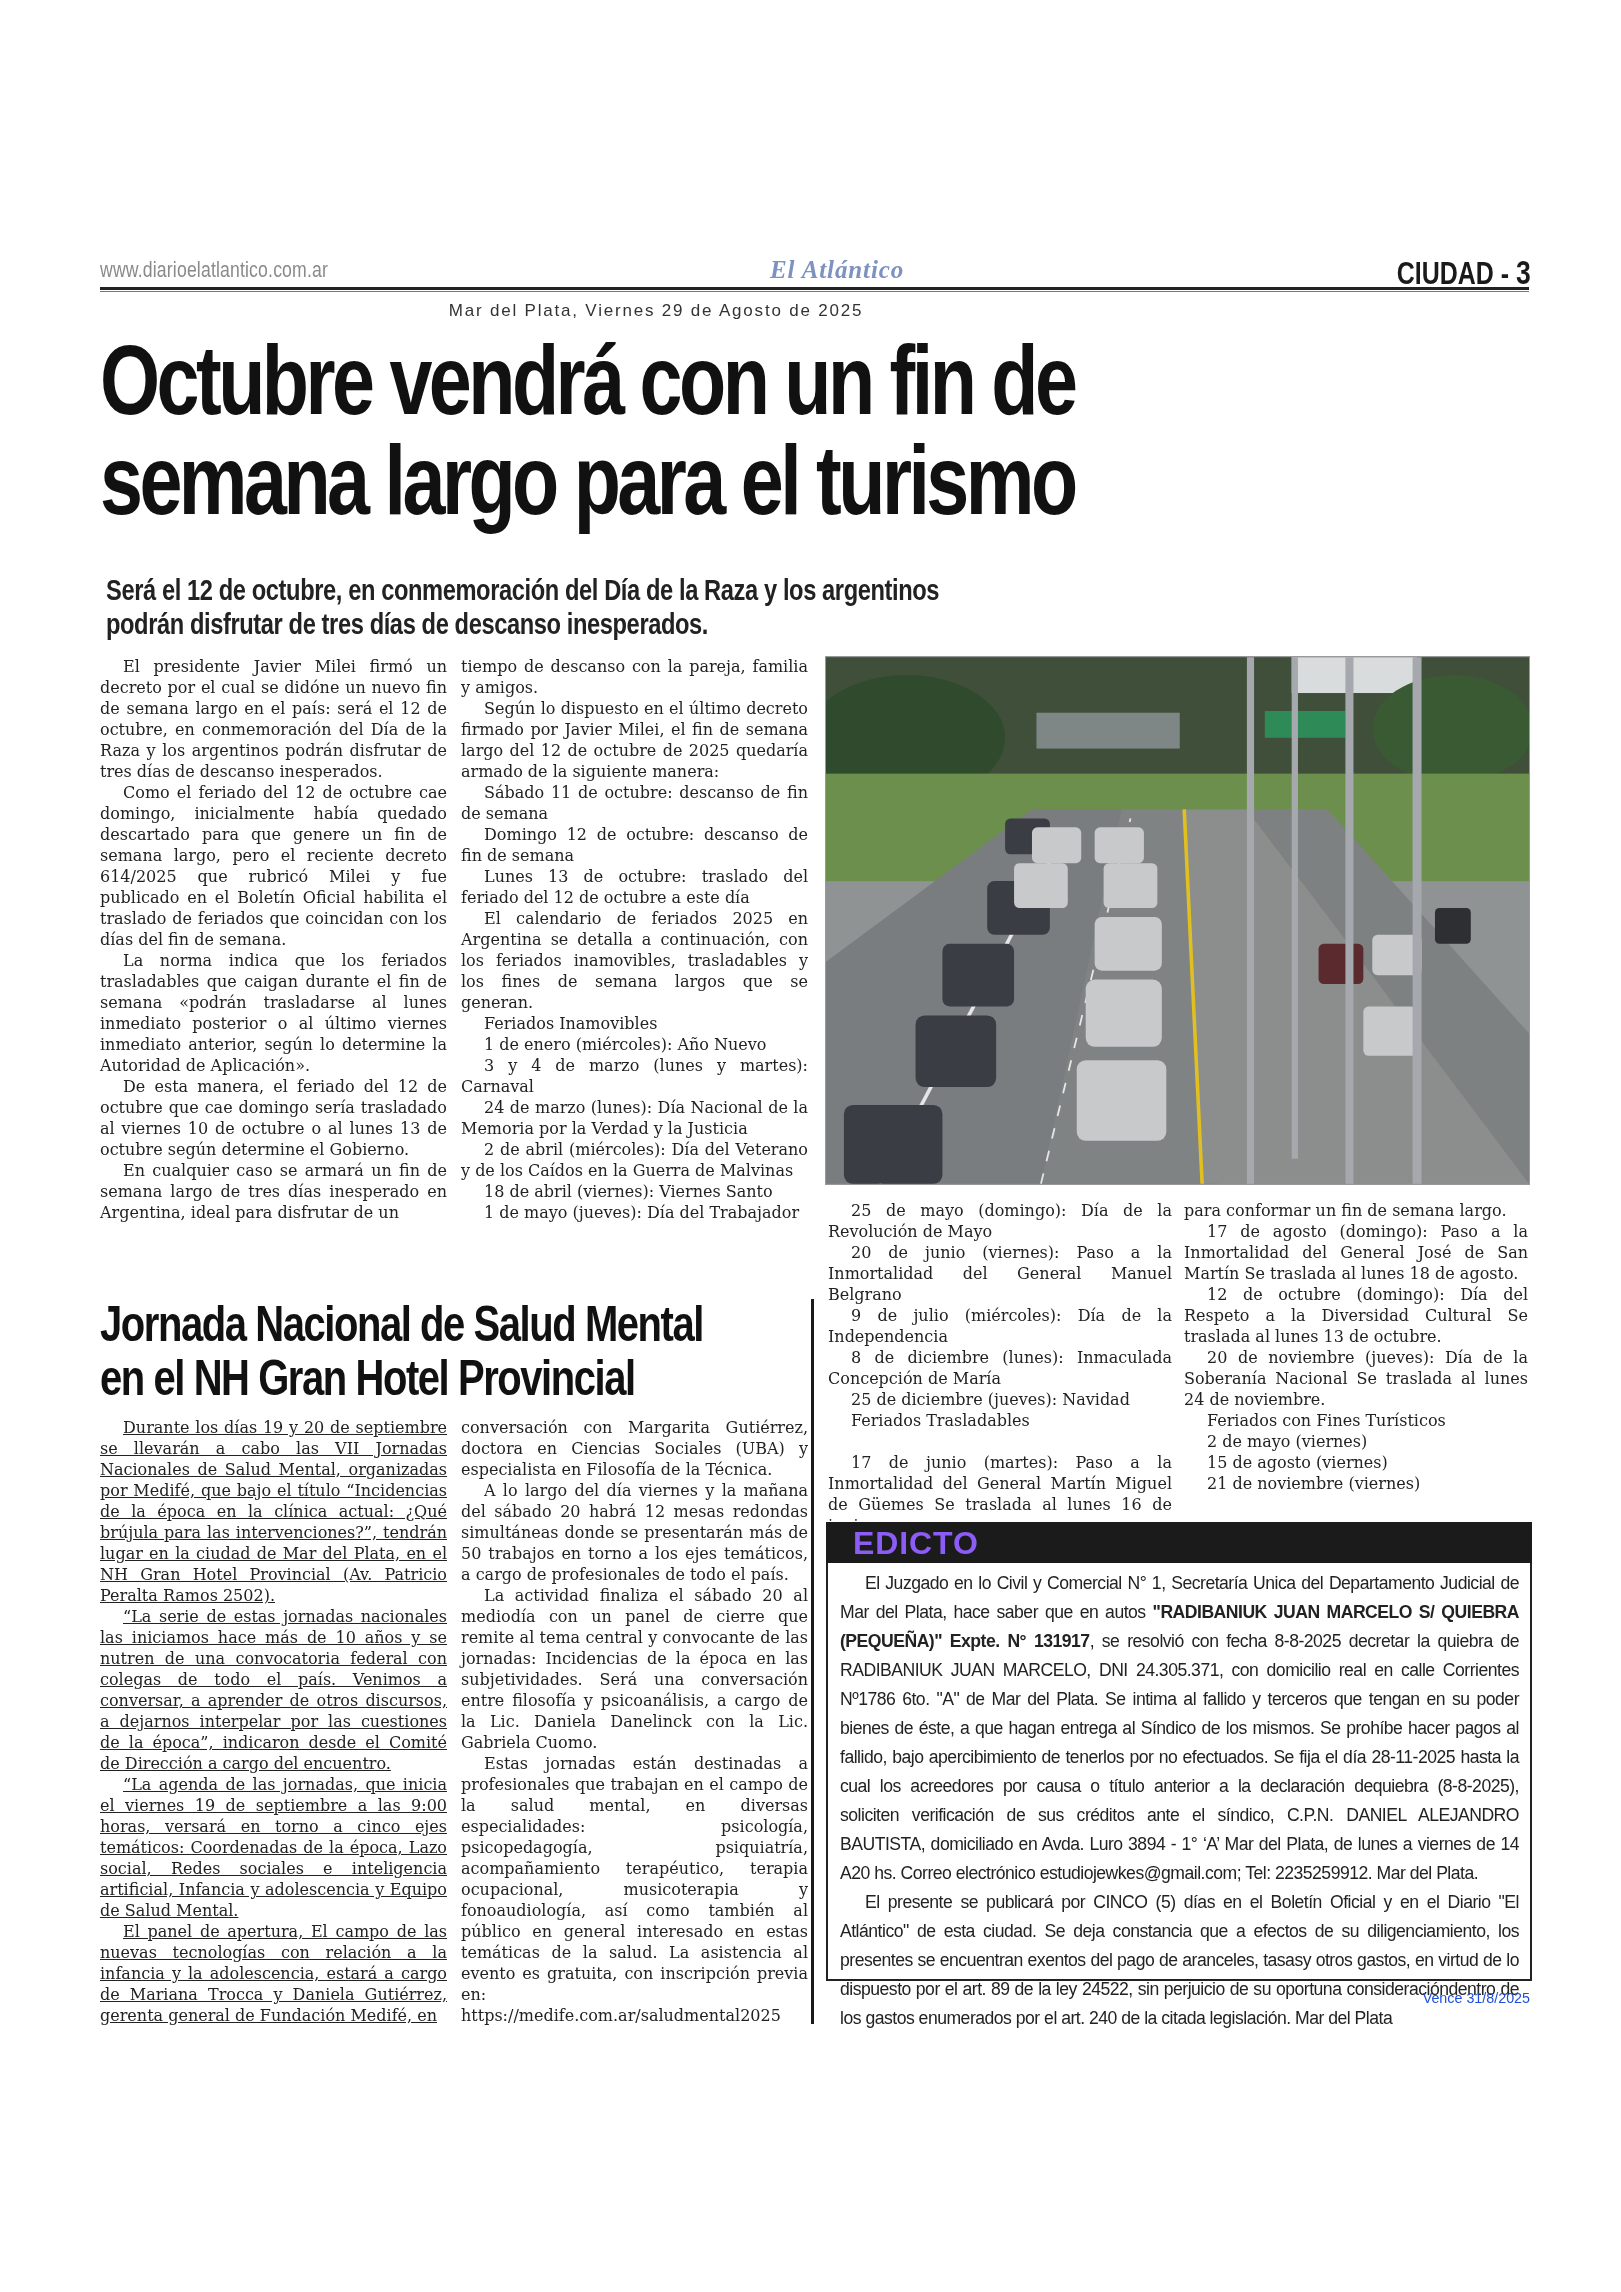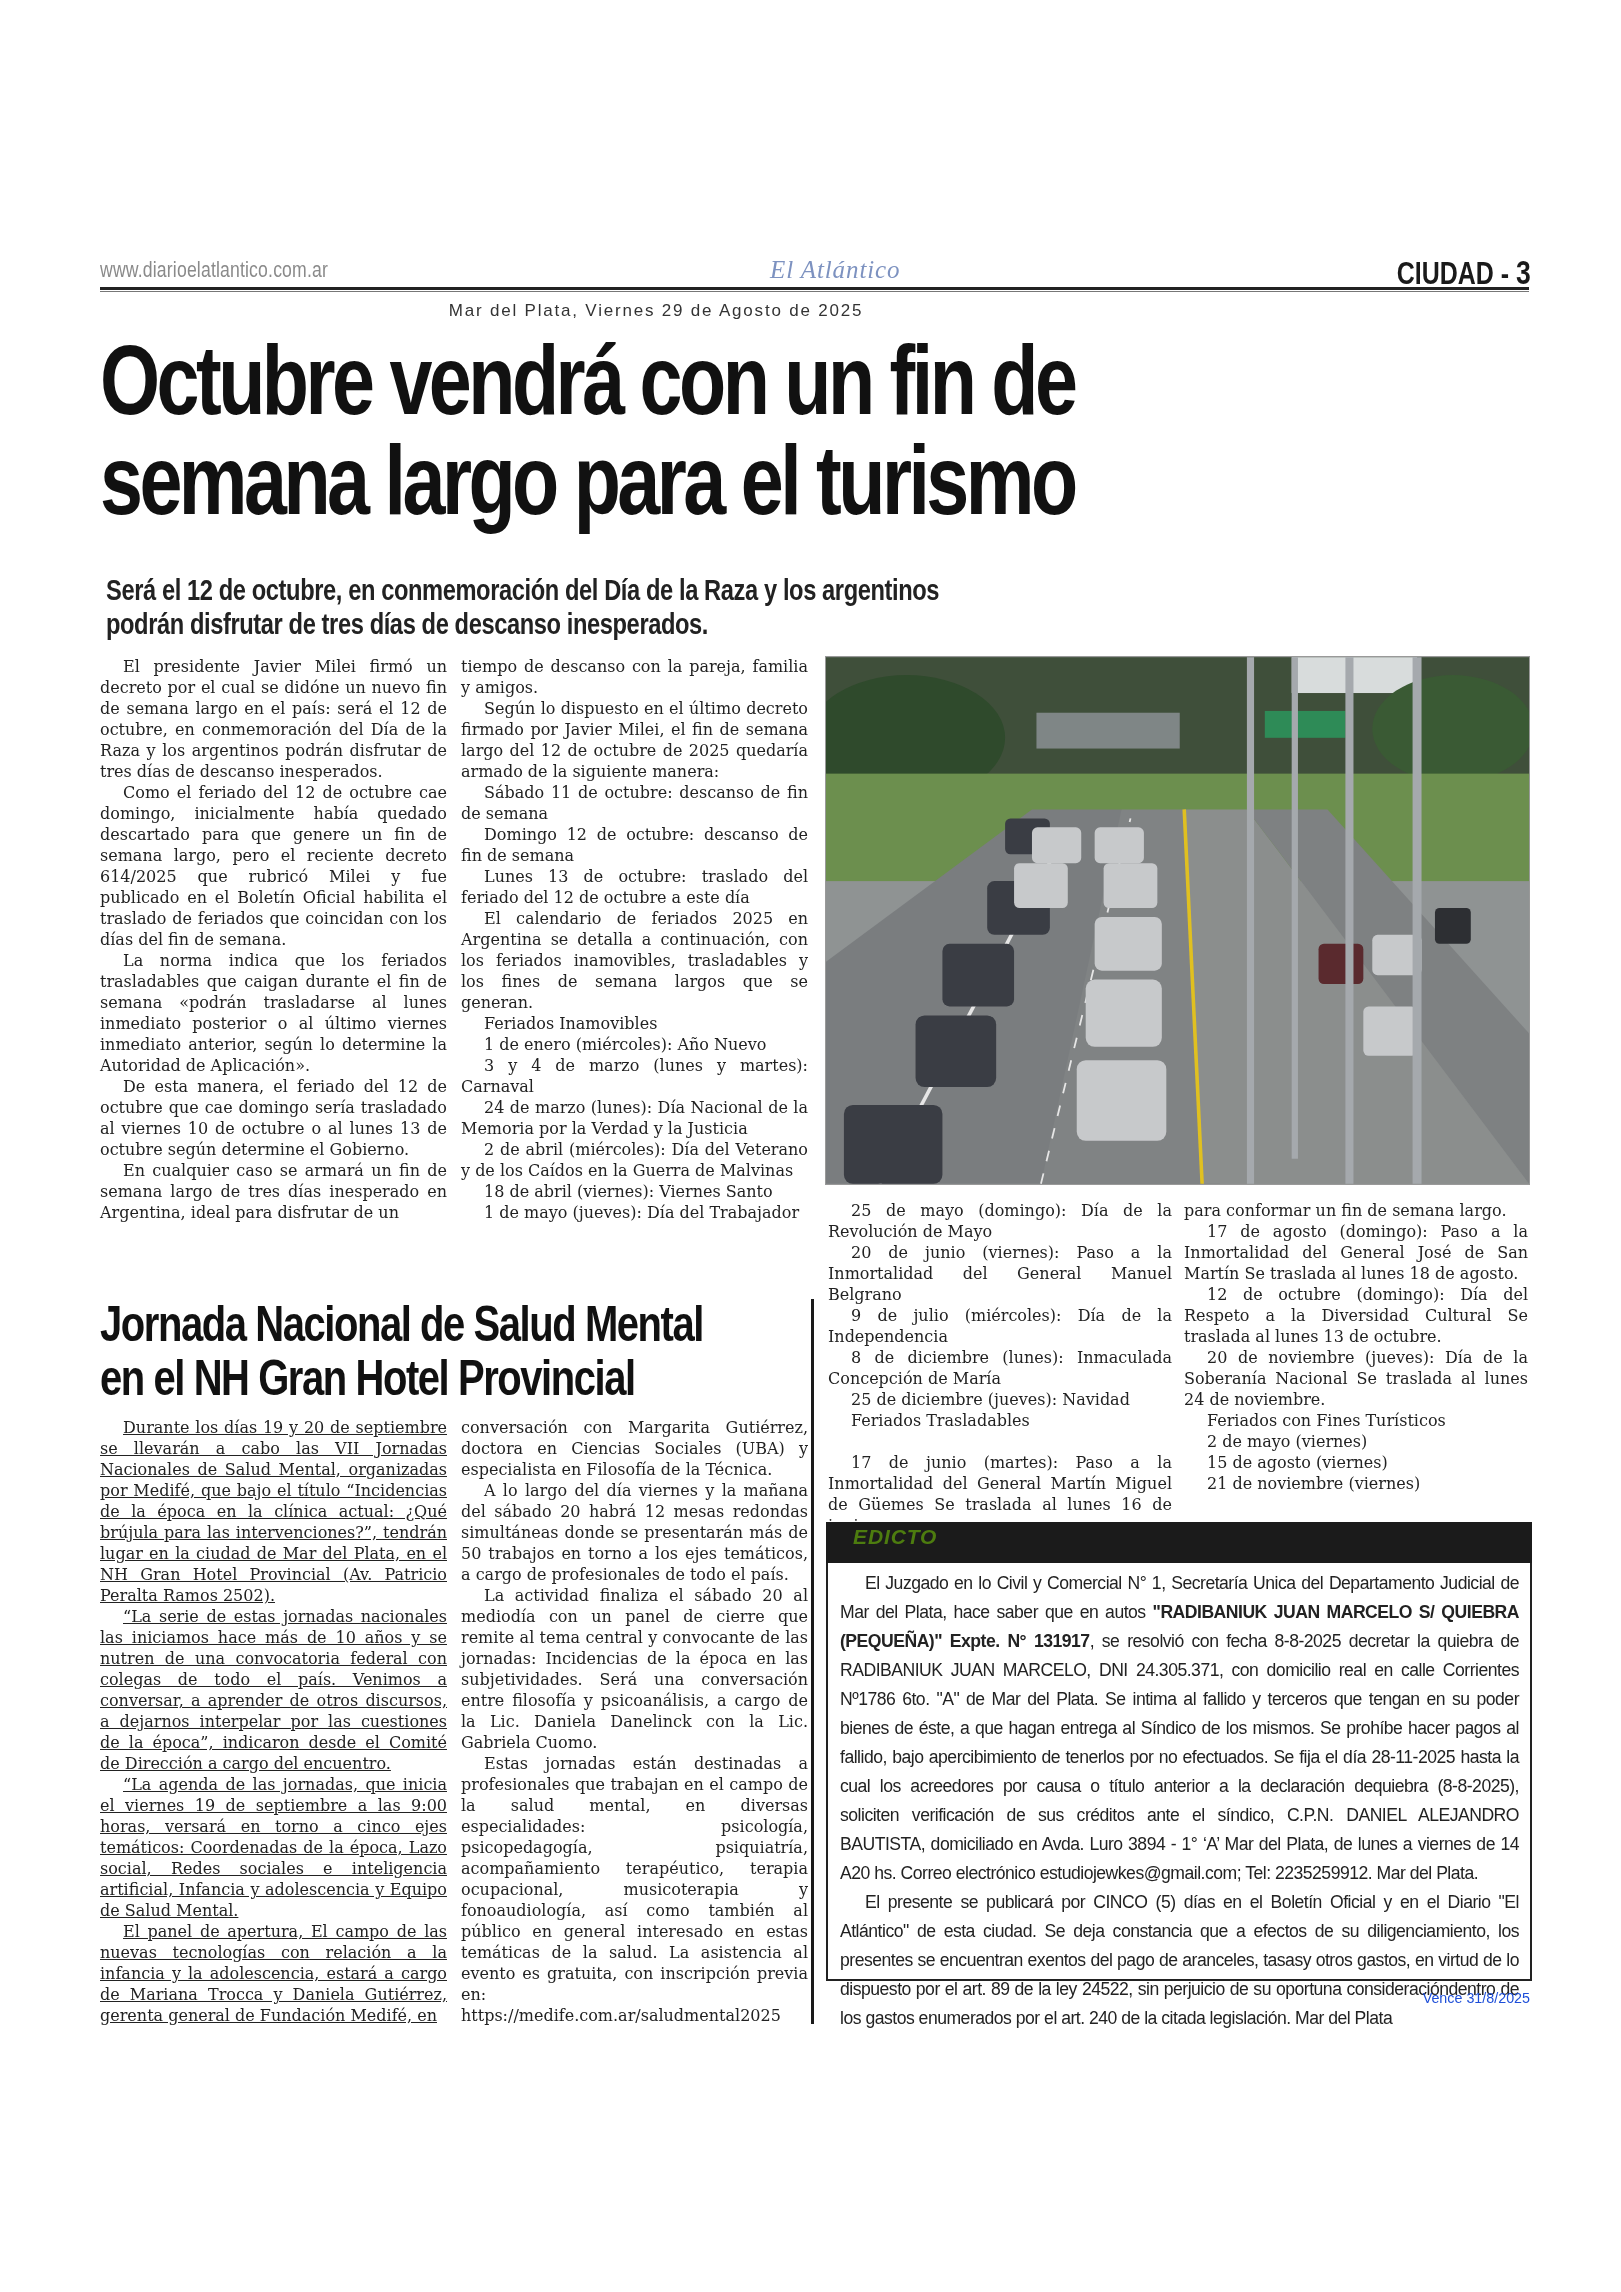--- a/index.html
+++ b/index.html
@@ -1,21 +1,21 @@
 <!DOCTYPE html>
 <html style="font-size:14.3px"><head>
 <meta charset="utf-8">
 <style>
   html, body { margin: 0; padding: 0; background: #ffffff; }
   body { width: 1622px; height: 2293px; position: relative; overflow: hidden; color: #1a1a1a; }
   .abs { position: absolute; }
 
   
   .site-url { left: 100px; top: 258px; font-family: "Liberation Sans", sans-serif; font-size: 21.5px; color: #8a8a8a; letter-spacing: 0.2px; transform: scaleX(0.82); transform-origin: left top; }
-  .logo { left: 770px; top: 256px; font-family: "Liberation Serif", serif; font-style: italic; font-weight: normal; font-size: 25px; color: #7d92c0; letter-spacing: 0.9px; }
+  .logo { left: 770px; top: 256px; font-family: "Liberation Serif", serif; font-style: italic; font-weight: bold; font-size: 25px; color: #7d92c0; letter-spacing: 0.9px; }
   .section { right: 91px; top: 253px; font-family: "Liberation Sans", sans-serif; font-weight: bold; font-size: 32px; color: #1a1a1a; transform: scaleX(0.78); transform-origin: right top; }
   .section .num { font-size: 34px; }
   .header-rule { left: 100px; width: 1429px; top: 287px; height: 2.7px; background: #222; }
   .header-rule2 { left: 100px; width: 1429px; top: 291px; height: 0.9px; background: #777; }
   .dateline { left: 0; width: 1312px; top: 301px; text-align: center; font-family: "Liberation Sans", sans-serif; font-size: 17px; color: #333; letter-spacing: 1.8px; }
 
   
   .headline { left: 100px; top: 330px; width: 1254px; font-family: "Liberation Sans", sans-serif; font-weight: bold; font-size: 99px; line-height: 100px; color: #111; letter-spacing: -4.5px; transform: scaleX(0.78); transform-origin: left top; }
   .subhead { left: 106px; top: 573px; width: 1164px; font-family: "Liberation Sans", sans-serif; font-weight: bold; font-size: 29.6px; line-height: 34px; color: #222; letter-spacing: -0.5px; transform: scaleX(0.80); transform-origin: left top; }
 
@@ -35,21 +35,21 @@
   .c6 { left: 461px; top: 1417px; width: 347px; }
 
   .vrule { left: 811px; top: 1299px; width: 2.7px; height: 725px; background: #1a1a1a; }
 
   
   .photo { left: 825px; top: 656px; width: 703px; height: 527px; overflow: hidden; border: 0.9px solid #999; background: #8f9393; }
 
   
   .edicto-box { left: 826px; top: 1522px; width: 706px; height: 459px; border: 2.7px solid #222; box-sizing: border-box; }
   .edicto-bar { left: 826px; top: 1522px; width: 706px; height: 41px; background: #1b1b1b; }
-  .edicto-title { left: 853px; top: 1525px; font-family: "Liberation Sans", sans-serif; font-weight: bold; font-size: 21px; color: #4d7c0f; letter-spacing: 0.9px; font-style: italic; }
+  .edicto-title { left: 853px; top: 1525px; font-family: "Liberation Sans", sans-serif; font-weight: bold; font-size: 32px; color: #8b5cf6; letter-spacing: 0.9px; }
   .edicto-text { left: 840px; top: 1569px; width: 679px; font-family: "Liberation Sans", sans-serif; font-size: 17.6px; line-height: 29px; color: #222; text-align: justify; letter-spacing: -0.5px; }
   .edicto-text p { margin: 0; text-indent: 25px; }
   .edicto-text b { font-weight: bold; }
   .vence { right: 92px; top: 1990px; font-family: "Liberation Sans", sans-serif; font-size: 14.3px; color: #1d4ed8; }
 </style>
 </head>
 <body>
 
 <div class="abs site-url">www.diarioelatlantico.com.ar</div>
 <div class="abs logo">El Atlántico</div>

